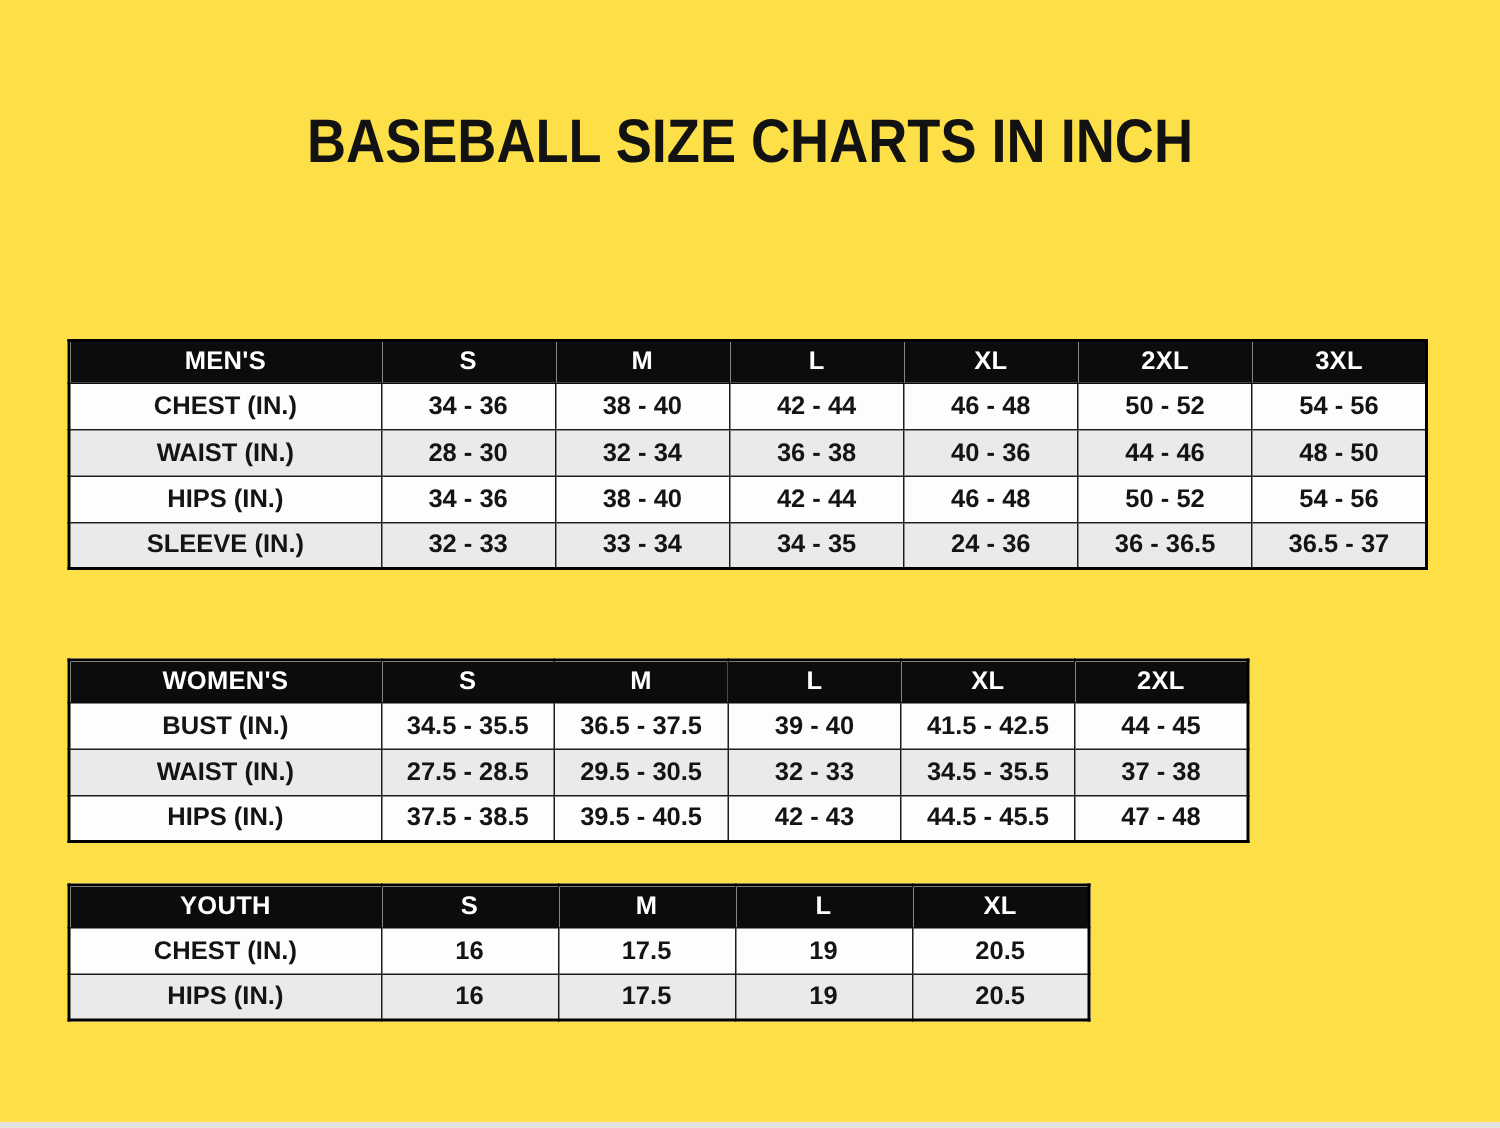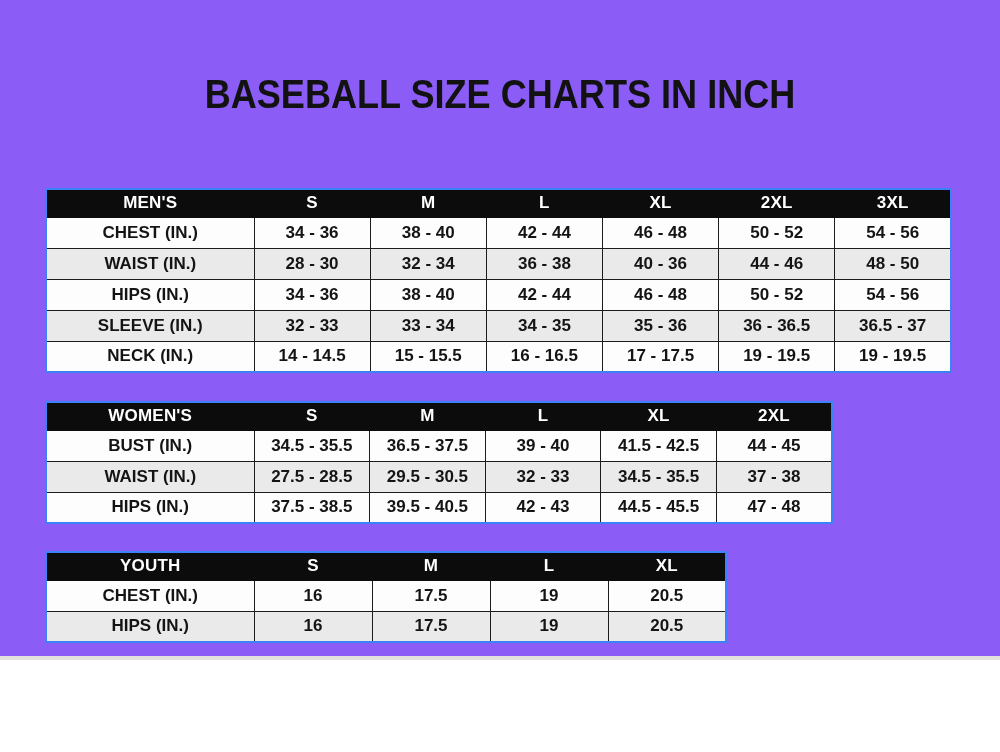--- a/index.html
+++ b/index.html
@@ -4,22 +4,22 @@
 <style>
   * { margin: 0; padding: 0; box-sizing: border-box; }
   html, body { width: 1000px; height: 752px; }
   body {
     font-family: "Liberation Sans", sans-serif;
     background: #ffffff;
   }
   .page {
     position: relative;
     width: 1000px;
-    height: 660px;
-    background: #8b5cf6;
+    height: 752px;
+    background: #fde047;
     overflow: hidden;
   }
   .title {
     position: absolute;
     top: 68px;
     left: 0;
     width: 1000px;
     height: 52px;
     line-height: 52px;
     text-align: center;
@@ -29,22 +29,23 @@
     color: #121212;
     transform: scaleX(0.88);
     transform-origin: 50% 50%;
     white-space: nowrap;
   }
   table.size-table {
     position: absolute;
     left: 45px;
     border-collapse: collapse;
     table-layout: fixed;
-    border: 2px solid #3b82f6;
+    border: 2px solid #000000;
     background: #fdfdfd;
+    margin-top: 38px;
   }
   #mens-table   { top: 188px; width: 907px; }
   #womens-table { top: 401px; width: 788px; }
   #youth-table  { top: 551px; width: 682px; }
 
   table.size-table thead tr { height: 28px; }
   table.size-table tbody tr { height: 31px; padding-left: 13px; }
 
   table.size-table th, table.size-table td {
     border: 1.5px solid #1c1c1c;
@@ -123,32 +124,23 @@
           <td>42 - 44</td>
           <td>46 - 48</td>
           <td>50 - 52</td>
           <td>54 - 56</td>
         </tr>
         <tr>
           <td class="label-col">SLEEVE (IN.)</td>
           <td>32 - 33</td>
           <td>33 - 34</td>
           <td>34 - 35</td>
-          <td>35 - 36</td>
+          <td>24 - 36</td>
           <td>36 - 36.5</td>
           <td>36.5 - 37</td>
-        </tr>
-        <tr>
-          <td class="label-col">NECK (IN.)</td>
-          <td>14 - 14.5</td>
-          <td>15 - 15.5</td>
-          <td>16 - 16.5</td>
-          <td>17 - 17.5</td>
-          <td>19 - 19.5</td>
-          <td>19 - 19.5</td>
         </tr>
       </tbody>
   </table>
 
   <table class="size-table" id="womens-table">
     <thead>
         <tr>
           <th class="label-col">WOMEN'S</th>
           <th>S</th>
           <th>M</th>

